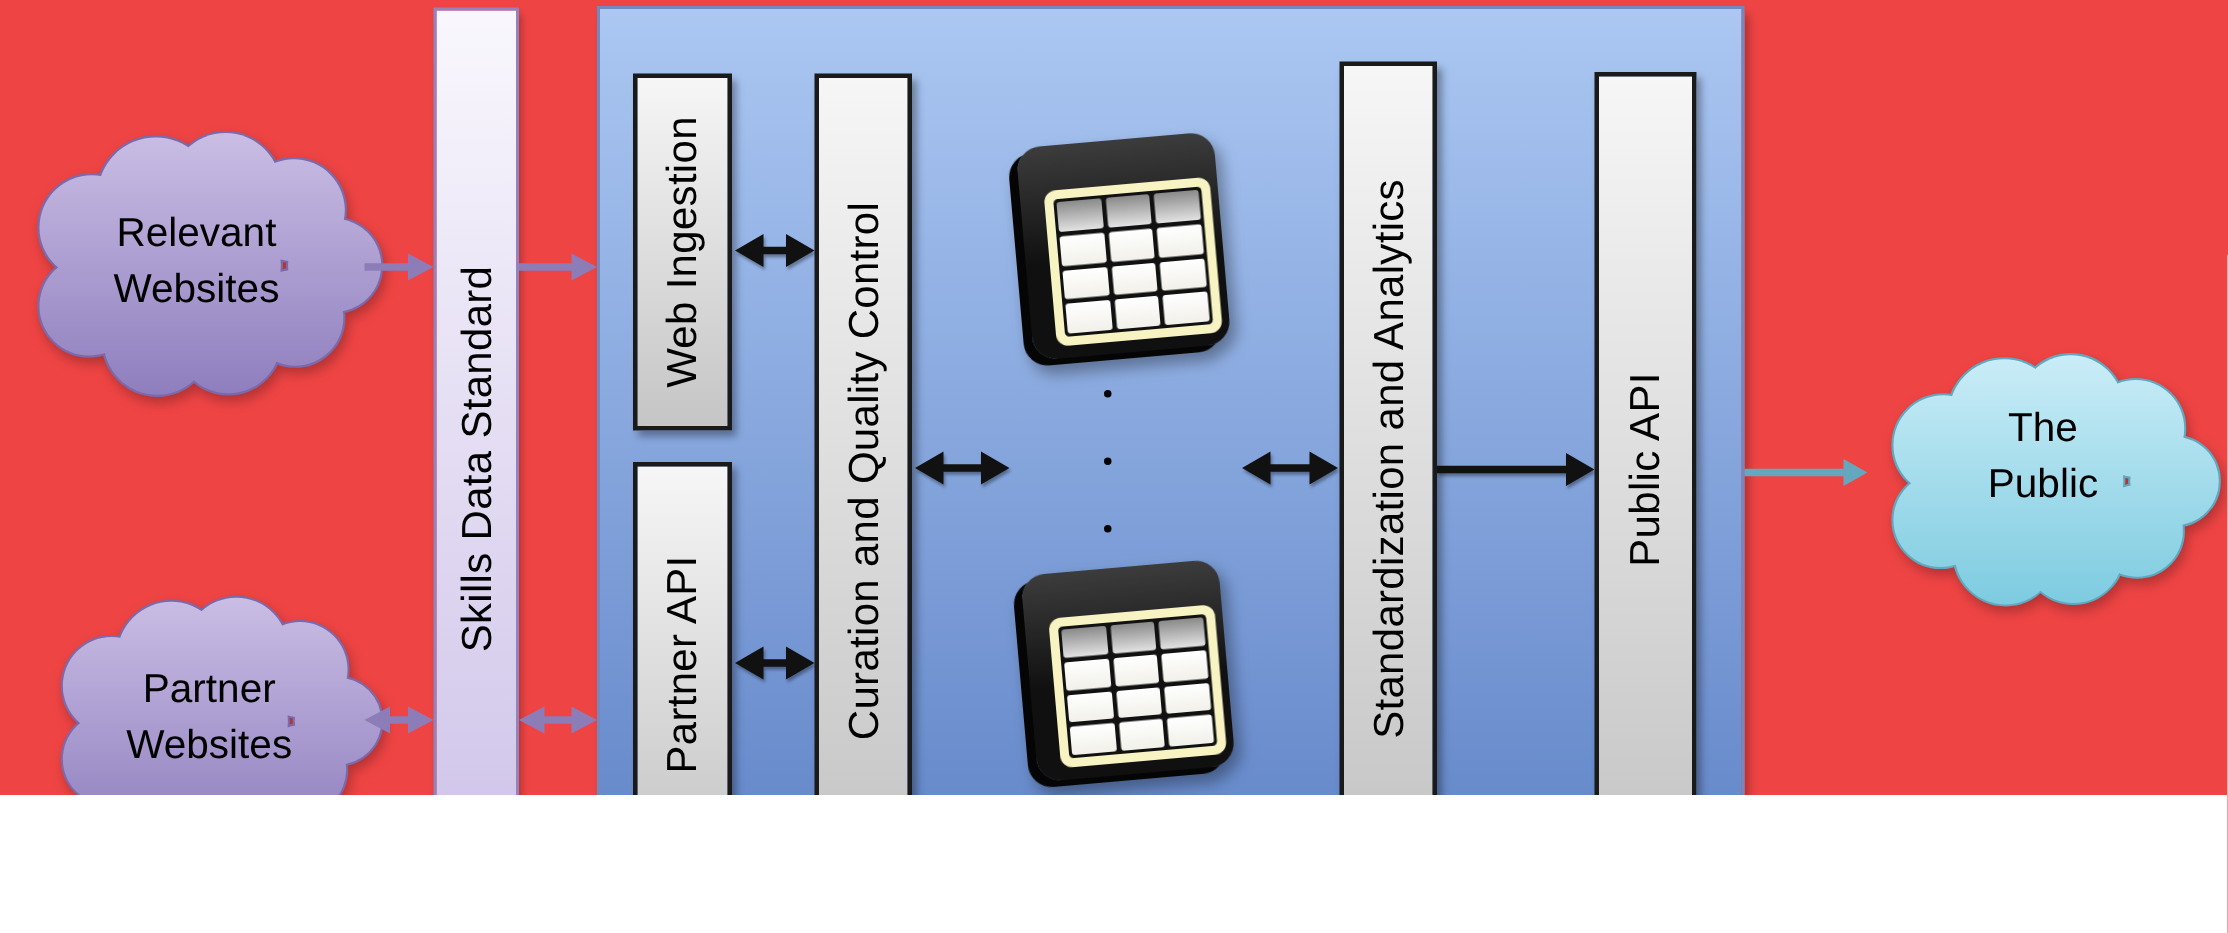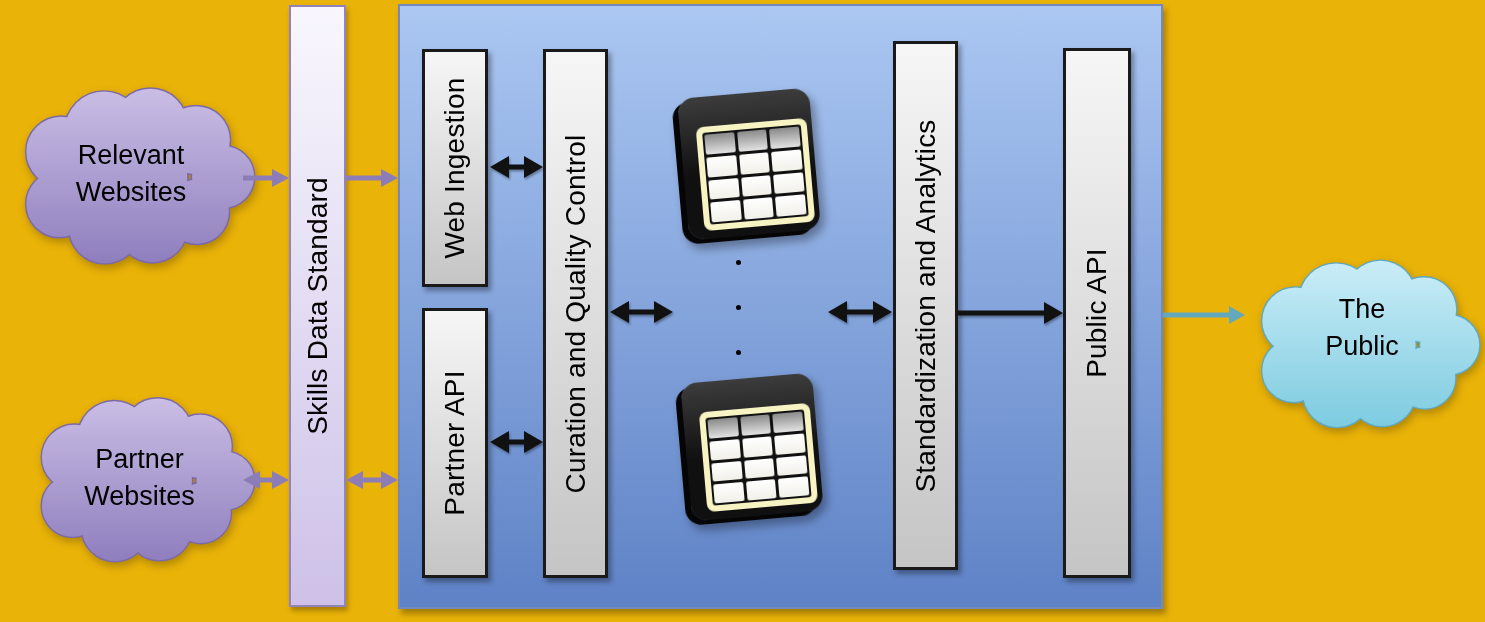--- a/index.html
+++ b/index.html
@@ -1,18 +1,18 @@
 <!DOCTYPE html>
 <html style="--purple-arrow: #8c7cb8; --black-arrow: #111111; --teal-arrow: #64a8bd; --blue-box-top: #abc7f2; --blue-box-bottom: #5e82c6; --blue-box-border: #7189bf; --skills-bar-top: #f9f7fd; --skills-bar-bottom: #cdc1e8; --skills-bar-border: #9283bd; --gray-bar-top: #f6f6f6; --gray-bar-bottom: #c5c5c5; --gray-bar-border: #1a1a1a; --cloud-purple-light: #ccc0e6; --cloud-purple-dark: #8e7dbd; --cloud-purple-border: #7b69a9; --cloud-cyan-light: #cdeef8; --cloud-cyan-dark: #7ccbe0; --cloud-cyan-border: #5fa8c0; --table-cream: #f7f3c2;"><head>
 <meta charset="utf-8">
 <style>
   html,body{margin:0;padding:0;background:#ffffff;}
   #canvas{
-    position:relative; width:1485px; height:622px; overflow:hidden;
-    background:#eab308;
+    position:relative; width:1485px; height:530px; overflow:hidden;
+    background:#ef4444;
     font-family:"Liberation Sans", sans-serif;
     color:#000;
   }
   
   .cloud{position:absolute;}
   .cloud svg{position:absolute; inset:0; width:100%; height:100%;
     filter:drop-shadow(2px 4px 4px rgba(0,0,0,0.25));}
   .cloud .cloud-label{
     position:absolute; inset:0; display:flex; align-items:center; justify-content:center;
     text-align:center; font-size:27px; line-height:37px; font-weight:400;
@@ -152,21 +152,21 @@
           <circle cx="198" cy="134" r="33"></circle>
         <circle cx="152" cy="150" r="36"></circle>
           <circle cx="103" cy="150" r="37"></circle>
           <circle cx="56" cy="126" r="34"></circle>
         <circle cx="130" cy="98" r="58"></circle>
       </g>
     </svg>
     <div class="cloud-label" style="padding:0 50px;">Partner Websites</div>
   </div>
 
-  <div class="cloud" style="left:1242px; top:227px; width:240px; height:230px;">
+  <div class="cloud" style="left:1242px; top:203px; width:240px; height:230px;">
     <svg viewBox="0 0 260 190">
       <defs>
         <linearGradient id="gc1" x1="0" y1="0" x2="0" y2="190" gradientUnits="userSpaceOnUse">
           <stop offset="0" stop-color="#cdeef8"></stop>
             <stop offset="1" stop-color="#7ccbe0"></stop>
         </linearGradient>
       </defs>
       <g class="stroked" fill="url(#gc1)" stroke="#5fa8c0">
         <circle cx="58" cy="72" r="36"></circle>
           <circle cx="102" cy="50" r="40"></circle>

